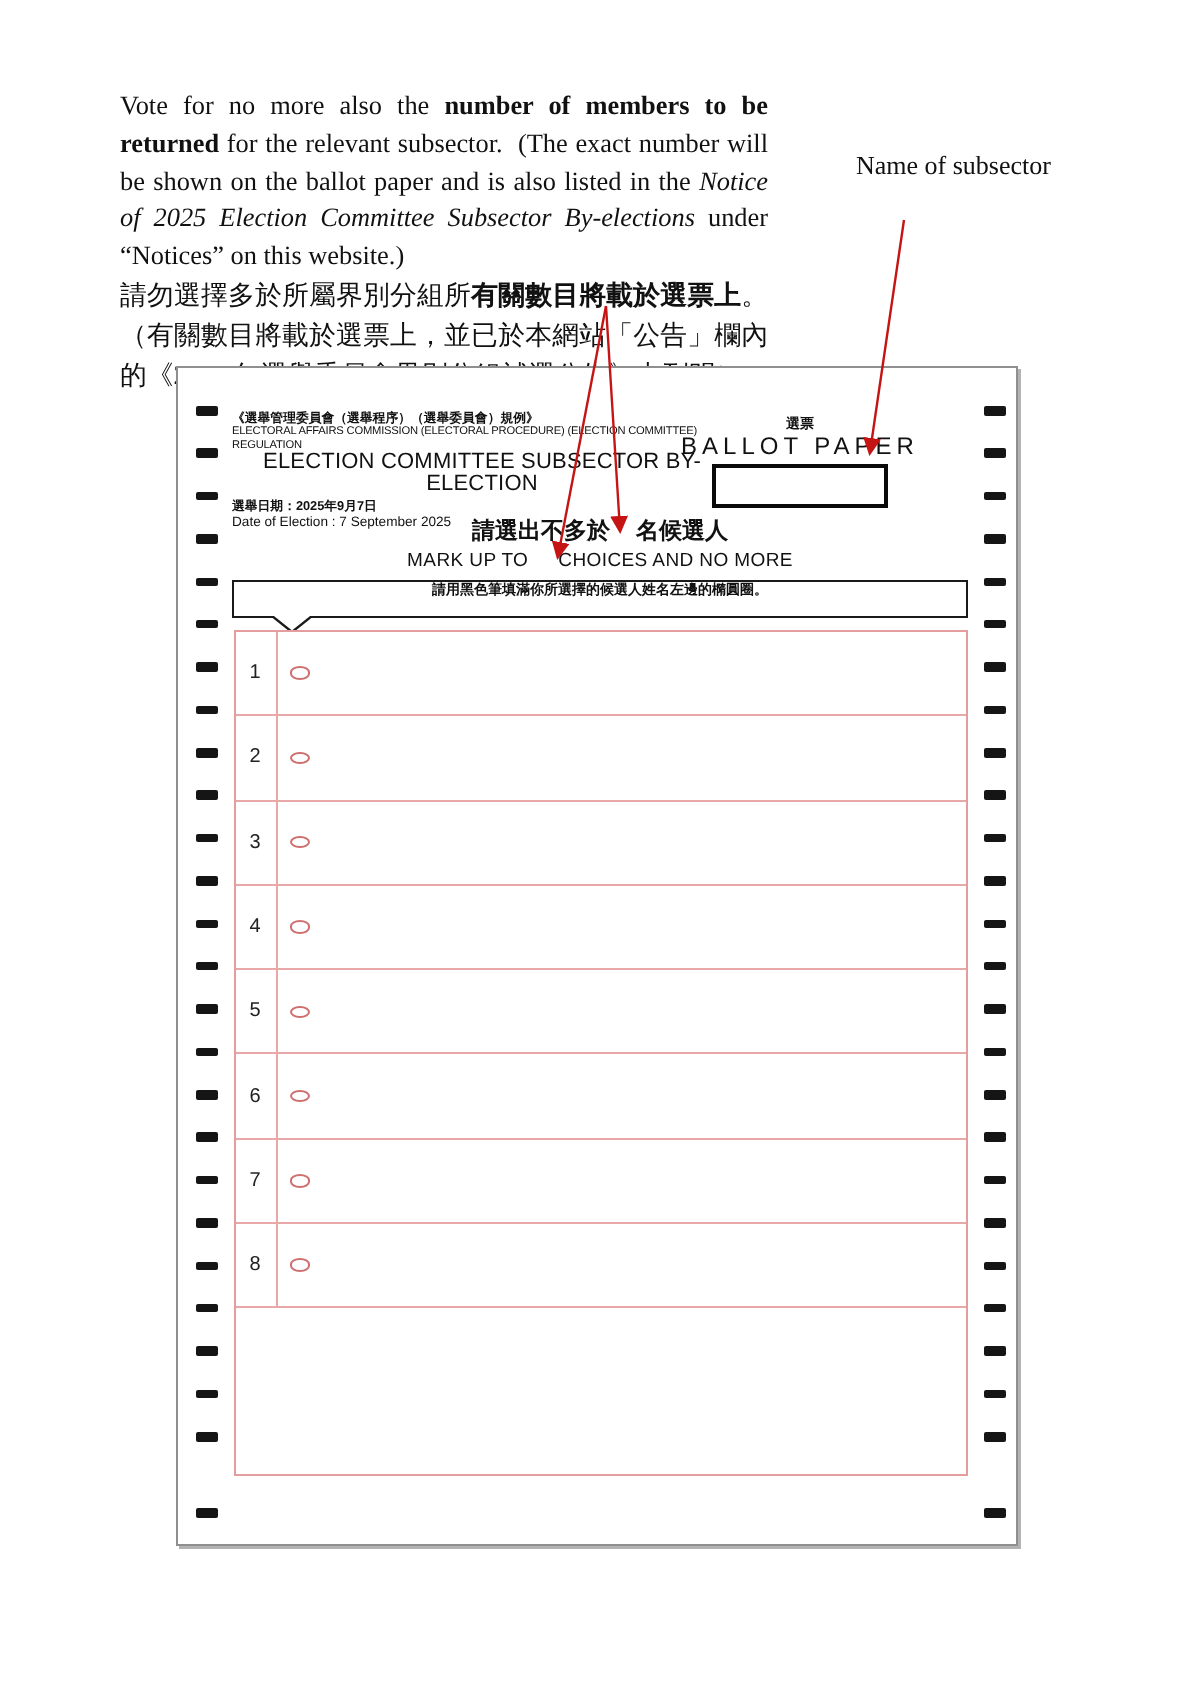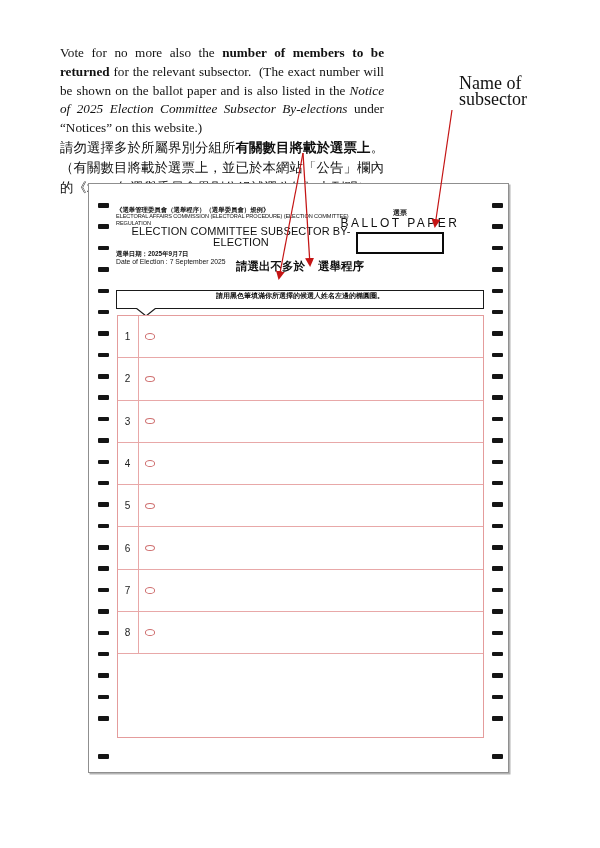--- a/index.html
+++ b/index.html
@@ -17,21 +17,21 @@
   }
   #intro .zh { font-size:13.4px; line-height:19.6px; }
   .b { font-weight:bold; }
   .i { font-style:italic; }
 
   
   #annotation {
     position:absolute; left:428px; top:70px; width:130px; color:#111;
   }
   #annotation .zh { font-size:12.5px; line-height:16px; }
-  #annotation .en { font-size:18px; line-height:16px; margin-top:5px;margin-left:31px; }
+  #annotation .en { font-size:13px; line-height:16px; margin-top:5px; }
 
   
   #arrows { position:absolute; left:0; top:0; width:600px; height:848px; pointer-events:none; }
 
   
   #ballot {
     position:absolute; left:88px; top:183px; width:421px; height:590px;
     background:#fff; border:1px solid #8f8f8f;
     box-shadow:1.5px 1.5px 0 #b3b3b3;
     font-family:"Liberation Sans", sans-serif; color:#111;
@@ -113,21 +113,22 @@
       <div class="date-en">Date of Election : 7 September 2025</div>
     </div>
 
     <div id="bp-label">
       <div class="bl-zh">選票</div>
       <div class="bl-en">BALLOT PAPER</div>
       <div id="subsector-box"></div>
     </div>
 
     <div id="mark-lines">
-      <div class="mk-zh"><span>請選出不多於</span><span class="gap-zh"></span><span>選舉程序</span></div>
+      <div class="mk-zh"><span>請選出不多於</span><span class="gap-zh"></span><span>名候選人</span></div>
+      <div class="mk-en"><span>MARK UP TO</span><span class="gap-en"></span><span>CHOICES AND NO MORE</span></div>
     </div>
 
     <div id="fill-box">
       <div class="fb-zh">請用黑色筆填滿你所選擇的候選人姓名左邊的橢圓圈。</div>
     </div>
     <svg id="fill-box-notch" width="20" height="10">
       <path d="M0,0 L10,8 L20,0" fill="#ffffff" stroke="#1a1a1a" stroke-width="1.2"></path>
     </svg>
 
     <div id="ctable">

